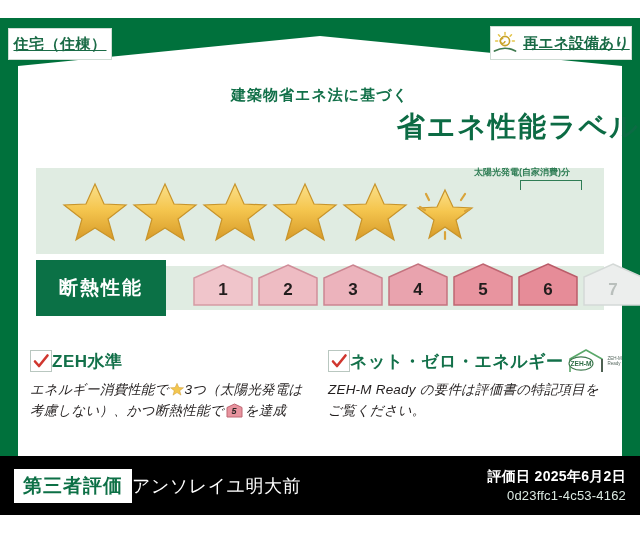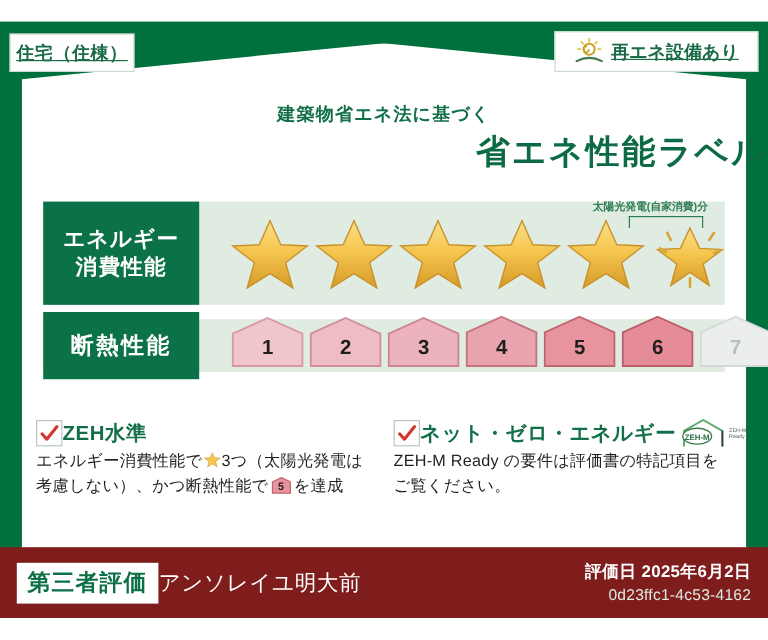--- a/index.html
+++ b/index.html
@@ -26,21 +26,21 @@
   
   .tag{
     position:absolute;background:#ffffff;
     display:flex;align-items:center;justify-content:center;
     color:#1a6b46;font-weight:bold;
     box-sizing:border-box;
     border:1px solid #cfdcd4;
     text-decoration:underline;
   }
   .tag-left{left:8px;top:28px;width:104px;height:32px;font-size:15px;letter-spacing:.5px;}
-  .tag-right{right:8px;top:26px;width:170px;height:34px;font-size:15px;gap:5px;}
+  .tag-right{right:8px;top:26px;width:142px;height:34px;font-size:15px;gap:5px;}
   .sun-icon{width:26px;height:24px;flex:0 0 auto;display:block;}
   
   .title-sub{
     position:absolute;left:0;right:0;top:86px;text-align:center;
     color:#127049;font-size:15px;font-weight:bold;letter-spacing:1px;
   }
   .title-main{
     position:absolute;left:0;right:0;top:108px;text-align:right;
     color:#0c6b44;font-size:28px;font-weight:bold;letter-spacing:2px;
   }
@@ -60,21 +60,21 @@
   .panel-energy .panel-name{width:130px;height:86px;font-size:18px;line-height:1.3;letter-spacing:1px;}
   .panel-insul  .panel-name{width:130px;height:56px;font-size:19px;letter-spacing:2px;}
   
   .stars{
     flex:1 1 auto;display:flex;align-items:center;
     padding-left:26px;gap:4px;position:relative;height:100%;
   }
   .star-wrap{position:relative;width:66px;height:62px;flex:0 0 auto;}
   .star-wrap svg{display:block;width:66px;height:62px;}
   .solar-note{
-    position:absolute;right:18px;top:-2px;
+    position:absolute;right:34px;top:-2px;
     font-size:9px;color:#2f7d55;white-space:nowrap;font-weight:bold;
   }
   .solar-bracket{
     position:absolute;right:22px;top:12px;width:60px;height:9px;
     border:1.5px solid #2f7d55;border-bottom:none;
   }
   
   .houses{
     flex:1 1 auto;display:flex;align-items:flex-end;
     padding-left:26px;gap:3px;height:100%;padding-bottom:6px;
@@ -95,39 +95,40 @@
   .note-head{display:flex;align-items:center;height:26px;}
   .chk{
     width:20px;height:20px;border:1px solid #b9c7c0;background:#fff;
     flex:0 0 auto;display:block;
   }
   .note-title{
     color:#127049;font-size:17px;font-weight:bold;letter-spacing:.5px;
     white-space:nowrap;
   }
   .note-body{
-    font-size:13.5px;color:#231f1f;line-height:1.55;
+    margin-top:6px;font-size:13.5px;color:#231f1f;line-height:1.55;
     letter-spacing:.2px;
+    font-style:italic;
   }
   .inline-star{width:14px;height:14px;vertical-align:-2px;margin:0 1px;}
   .inline-house{
     display:inline-block;width:17px;height:15px;vertical-align:-3px;
     margin:0 2px;position:relative;
   }
   .inline-house svg{display:block;width:17px;height:15px;}
   .inline-house b{
     position:absolute;left:0;right:0;top:1px;text-align:center;
     font-size:9px;color:#2b2424;font-weight:bold;line-height:14px;
   }
   .zehm-logo{width:44px;height:26px;flex:0 0 auto;}
   .zehm-side{font-size:4.5px;color:#5a6b62;line-height:1.15;flex:0 0 auto;}
   
   .bottom{
     position:absolute;left:0;top:456px;width:640px;height:59px;
-    background:#7f1d1d;display:flex;align-items:center;
+    background:#000000;display:flex;align-items:center;
   }
   .bels-box{
     margin-left:14px;background:#ffffff;height:34px;
     display:flex;align-items:center;gap:7px;padding:0 9px;
     flex:0 0 auto;
   }
   .bels-jp{font-size:19px;font-weight:bold;color:#0d7046;letter-spacing:1px;}
   .bels-en{font-size:22px;font-weight:bold;color:#0d7046;letter-spacing:-.5px;font-style:italic;}
   .bldg-name{
     color:#ffffff;font-size:18px;letter-spacing:.5px;
@@ -164,24 +165,20 @@
       </g>
       <path d="M2.5 20 Q13 14.5 23.5 20" fill="none" stroke="#3f7a4f" stroke-width="1.7" stroke-linecap="round"></path>
     </svg>
     <span>再エネ設備あり</span>
   </div>
 
   <div class="title-sub">建築物省エネ法に基づく</div>
   <div class="title-main">省エネ性能ラベル</div>
 
   <div class="panel panel-energy">
-    <div class="panel-name">
-      <span>エネルギー</span>
-      <span>消費性能</span>
-    </div>
     <div class="stars">
       <div class="solar-note">太陽光発電(自家消費)分</div>
       <div class="solar-bracket"></div>
 
       <div class="star-wrap">
         <svg viewBox="0 0 66 62">
             <defs>
               <linearGradient id="sg" x1="0" y1="0" x2="0" y2="1">
           <stop offset="0" stop-color="#fbe08a"></stop>
                 <stop offset="45%" stop-color="#f5c64f"></stop>

